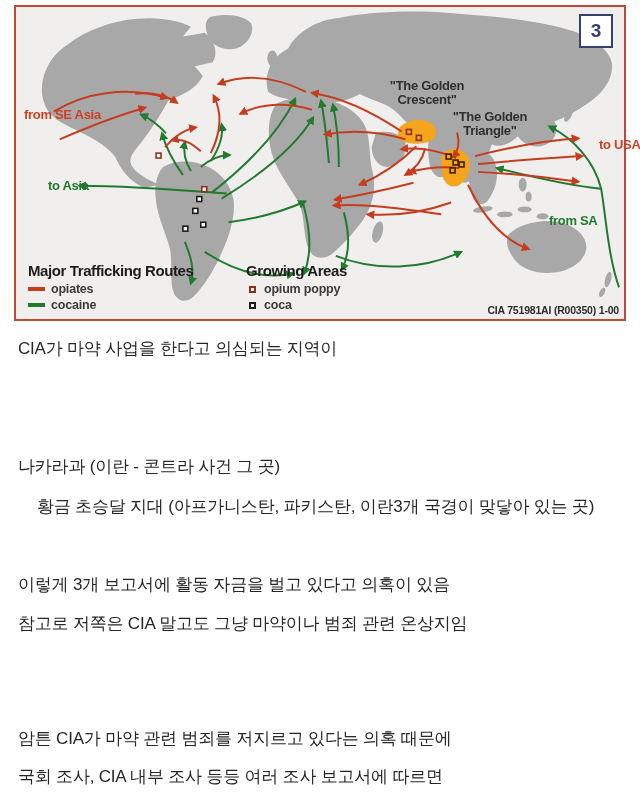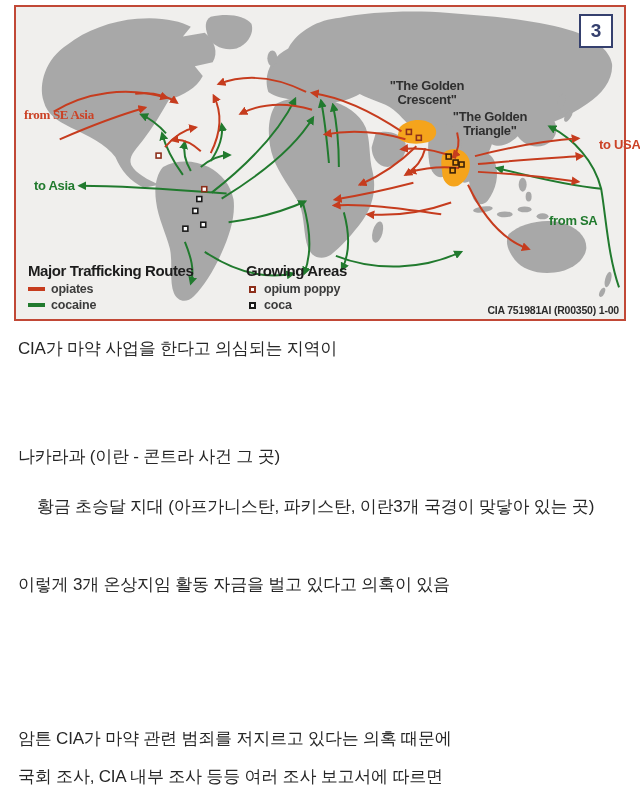--- a/index.html
+++ b/index.html
@@ -154,22 +154,22 @@
       </g>
 
       <g fill="#ffffff" stroke="#1a1a1a" stroke-width="1.6">
         <rect x="182" y="192" width="5" height="5"></rect>
         <rect x="178" y="204" width="5" height="5"></rect>
         <rect x="186" y="218" width="5" height="5"></rect>
         <rect x="168" y="222" width="5" height="5"></rect>
       </g>
     </svg>
 
-    <div class="map-label lbl-red" style="left:8px;  top:101px;font-family:Liberation Serif, serif;">from SE Asia</div>
-    <div class="map-label lbl-green" style="left:18px; top:172px;text-align:right;">to Asia</div>
+    <div class="map-label lbl-red" style="left:8px;  top:101px;">from SE Asia</div>
+    <div class="map-label lbl-green" style="left:32px; top:172px;text-align:right;">to Asia</div>
     <div class="map-label lbl-dark" style="left:368px; top:72px; width:86px;">"The Golden Crescent"</div>
     <div class="map-label lbl-dark" style="left:432px; top:103px; width:84px;">"The Golden Triangle"</div>
     <div class="map-label lbl-red" style="left:583px; top:131px;">to USA</div>
     <div class="map-label lbl-green" style="left:533px; top:207px;">from SA</div>
 
     <div class="page-num">3</div>
 
     <div class="legend legend-routes">
       <div class="legend-title">Major Trafficking Routes</div>
       <div class="legend-row">
@@ -191,19 +191,20 @@
       <div class="legend-row">
         <span class="sw-box coca"></span>
         <span class="lab">coca</span>
       </div>
     </div>
 
     <div class="attribution">CIA 751981AI (R00350) 1-00</div>
   </div>
 
   <div class="post-line" style="top:337px;">CIA가 마약 사업을 한다고 의심되는 지역이</div>
-  <div class="post-line" style="top:445px;">나카라과 (이란 - 콘트라 사건 그 곳)</div>
+  <div class="post-line" style="top:455px;">나카라과 (이란 - 콘트라 사건 그 곳)</div>
   <div class="post-line" style="top:495px;margin-left:19px;">황금 초승달 지대 (아프가니스탄, 파키스탄, 이란3개 국경이 맞닿아 있는 곳)</div>
-  <div class="post-line" style="top:573px;">이렇게 3개 온상지임 활동 자금을 벌고 있다고 의혹이 있음</div>
+  <div class="post-line" style="top:573px;">이렇게 3개 보고서에 활동 자금을 벌고 있다고 의혹이 있음</div>
+  <div class="post-line" style="top:612px;">참고로 저쪽은 CIA 말고도 그냥 마약이나 범죄 관련 온상지임</div>
   <div class="post-line" style="top:727px;">암튼 CIA가 마약 관련 범죄를 저지르고 있다는 의혹 때문에</div>
   <div class="post-line" style="top:765px;">국회 조사, CIA 내부 조사 등등 여러 조사 보고서에 따르면</div>
 
 </div>
 
 </body></html>

